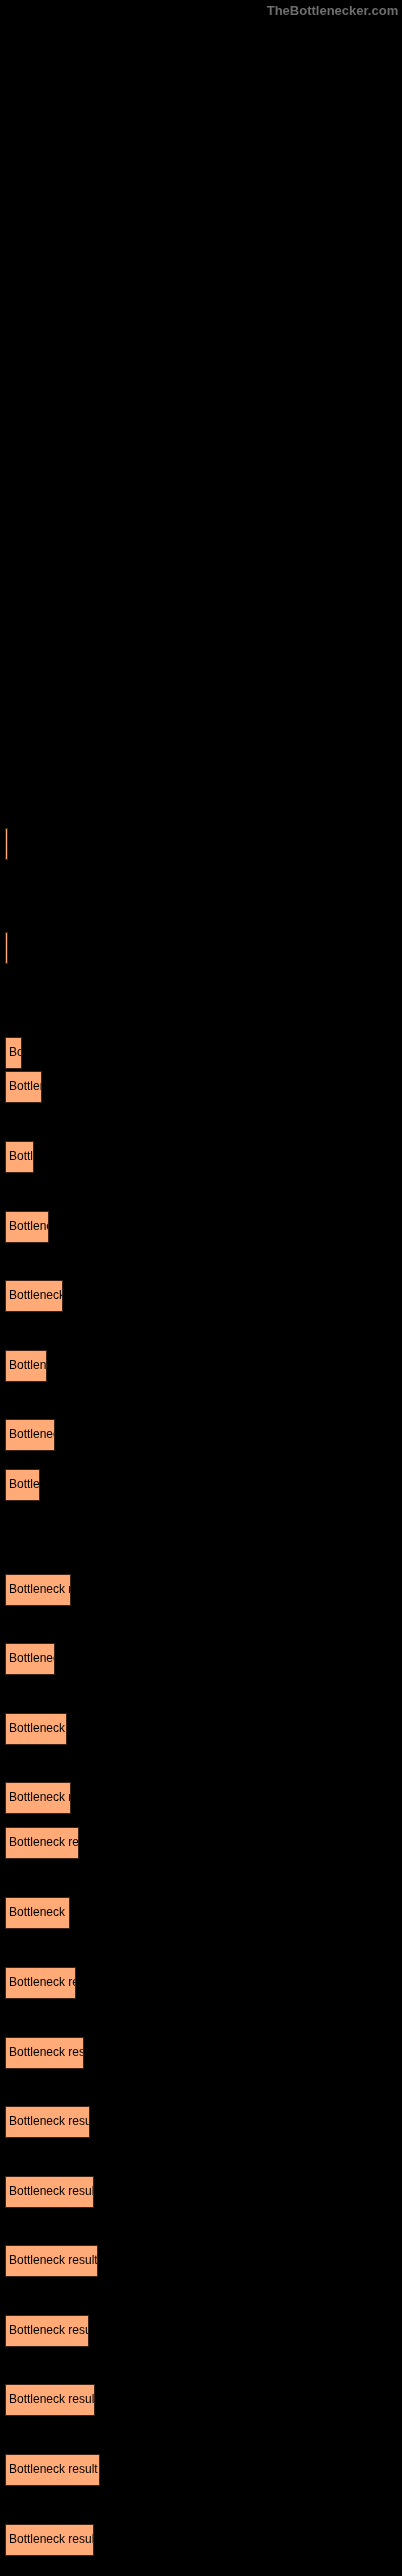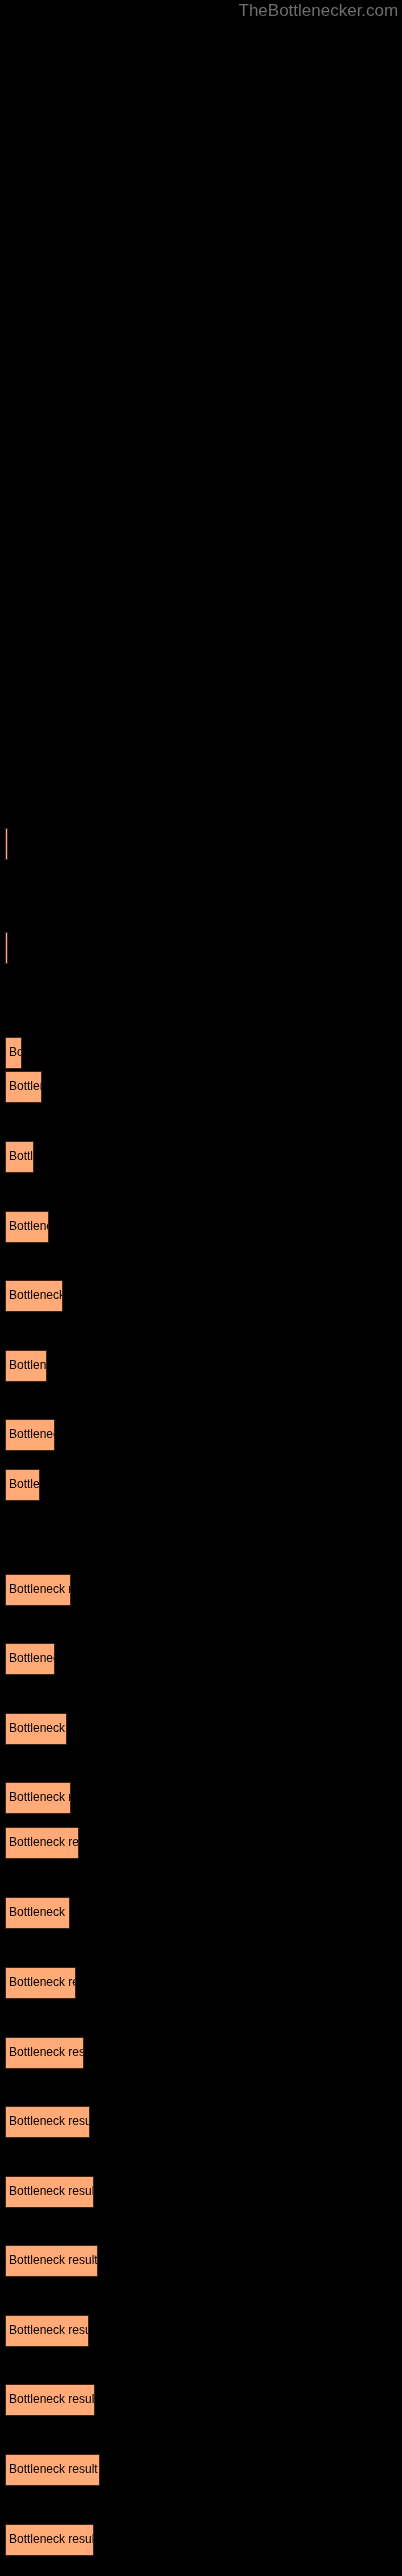--- a/index.html
+++ b/index.html
@@ -22,24 +22,24 @@
     left: 0;
     width: 403px;
     height: 24px;
     text-align: right;
     box-sizing: border-box;
     padding-right: 4.8px;
   }
   #site-title {
     display: inline-block;
     color: #6e6e6e;
-    font-size: 17px;
+    font-size: 13px;
     line-height: 21px;
     letter-spacing: 0px;
-    font-weight: 400;
+    font-weight: 700;
     white-space: nowrap;
   }
 
   #chart-area {
     position: absolute;
     left: 0;
     top: 0;
     width: 403px;
     height: 2576px;
   }

